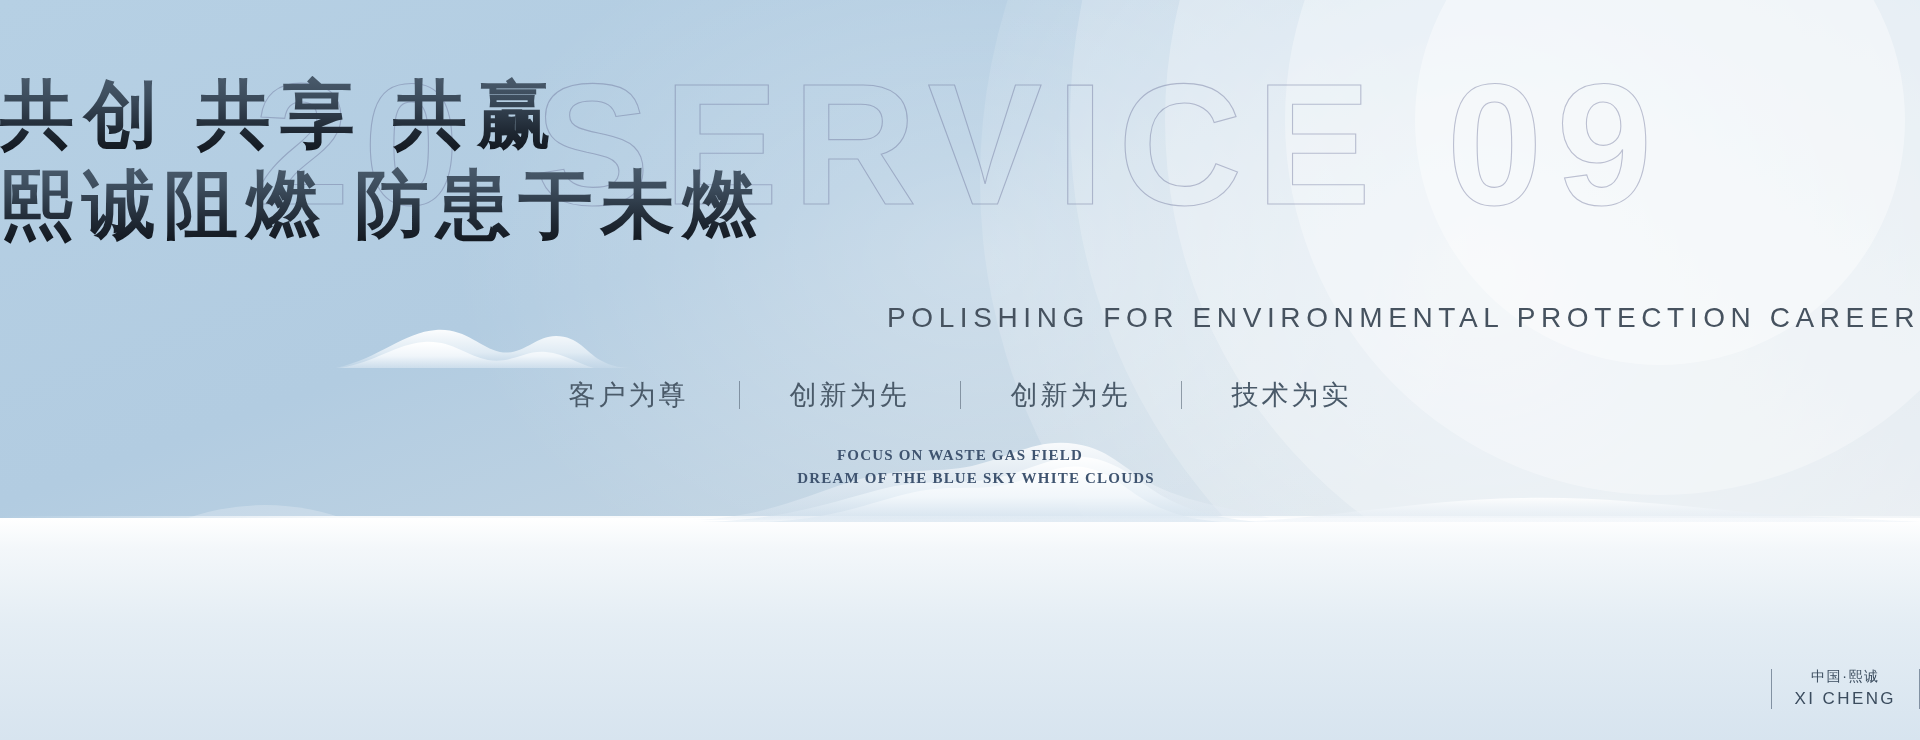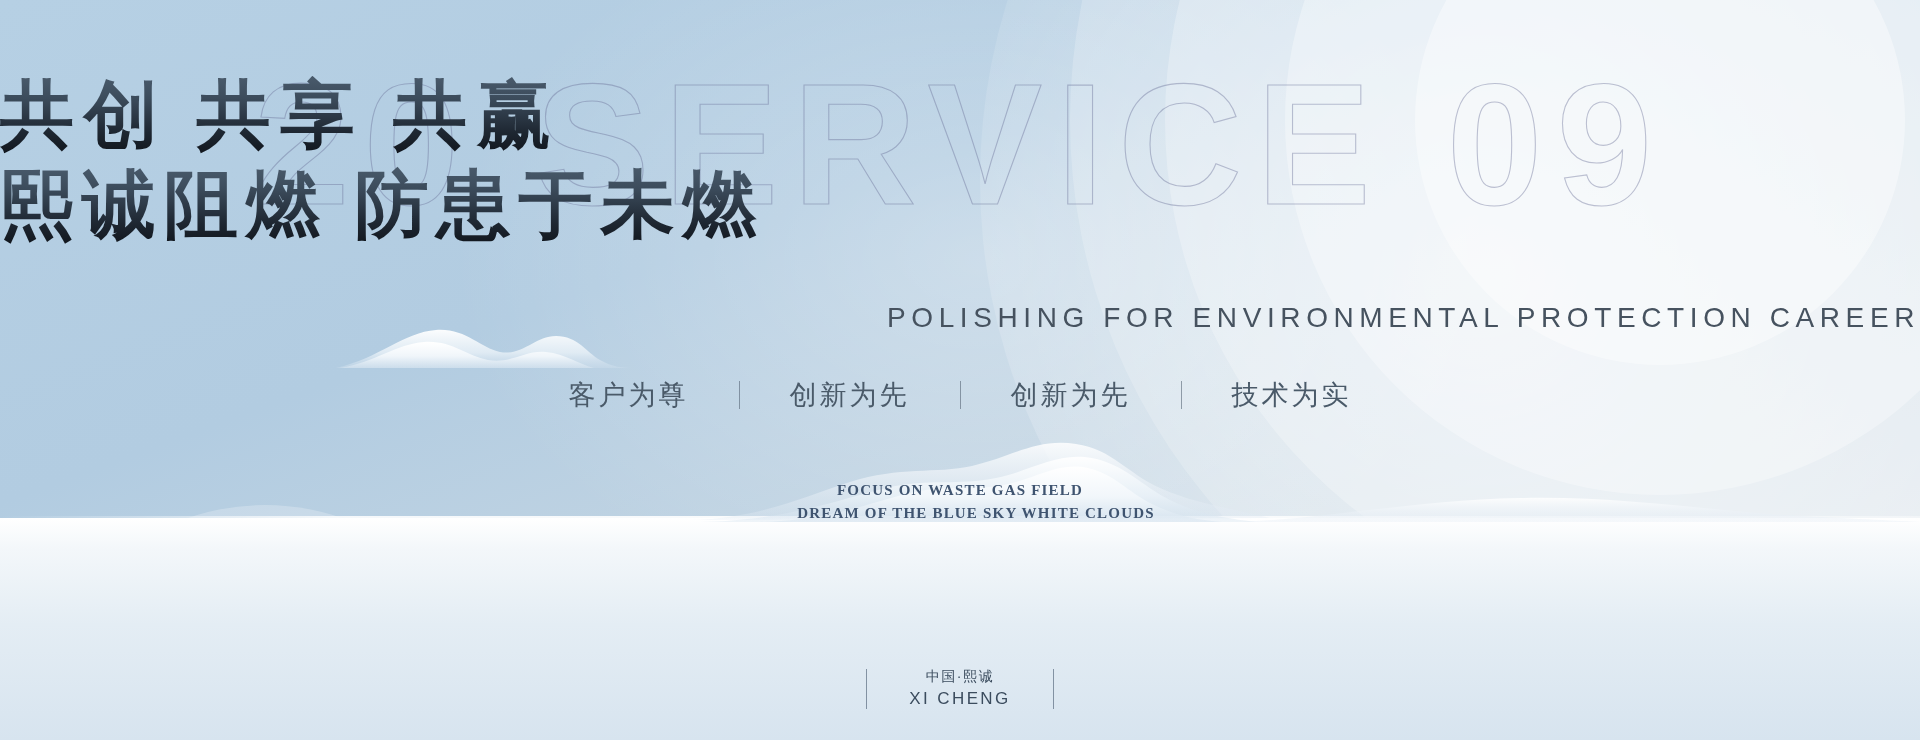--- a/index.html
+++ b/index.html
@@ -120,29 +120,28 @@
     background:rgba(74,90,105,.55);
   }
 
   
   .subserif{
     position:absolute; left:0; right:0; top:444px;
     text-align:center;
     font-family:"Liberation Serif", serif;
     color:#3f5470;
     font-weight:700;
-    margin-top:35px;
   }
   .subserif .s1{ font-size:15px; letter-spacing:1.2px; line-height:1.55; }
   .subserif .s2{ font-size:15px; letter-spacing:1.2px; line-height:1.55;padding-left:32px; }
 
   
   .logo{
     position:absolute; left:0; right:0; bottom:28px;
-    display:flex; justify-content:center; align-items:center; gap:42px;
+    display:flex; justify-content:flex-end; align-items:center; gap:23px;
   }
   .logo-bar{ width:1px; height:40px; background:rgba(70,88,110,.6); }
   .logo-text{ text-align:center; color:#3b4c5e; }
   .logo-cn{ font-size:14px; letter-spacing:1.6px; line-height:1.5; }
   .logo-en{ font-size:17px; letter-spacing:2.4px; line-height:1.45; }
 </style>
 </head>
 <body>
 
 <div class="banner">

